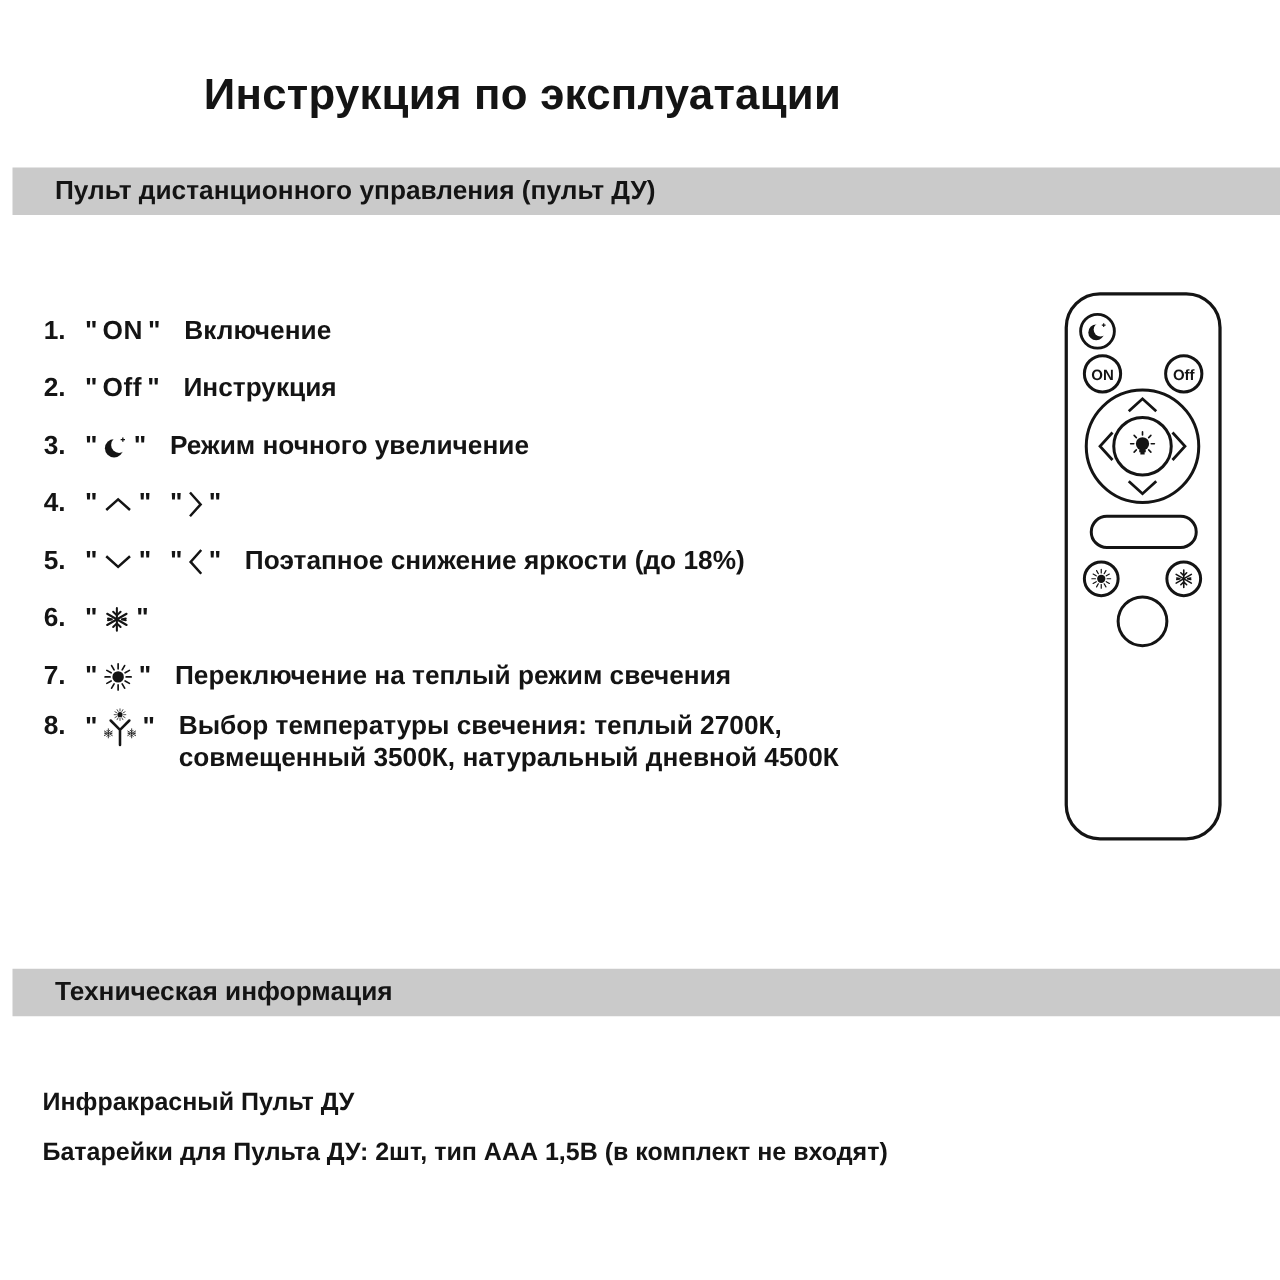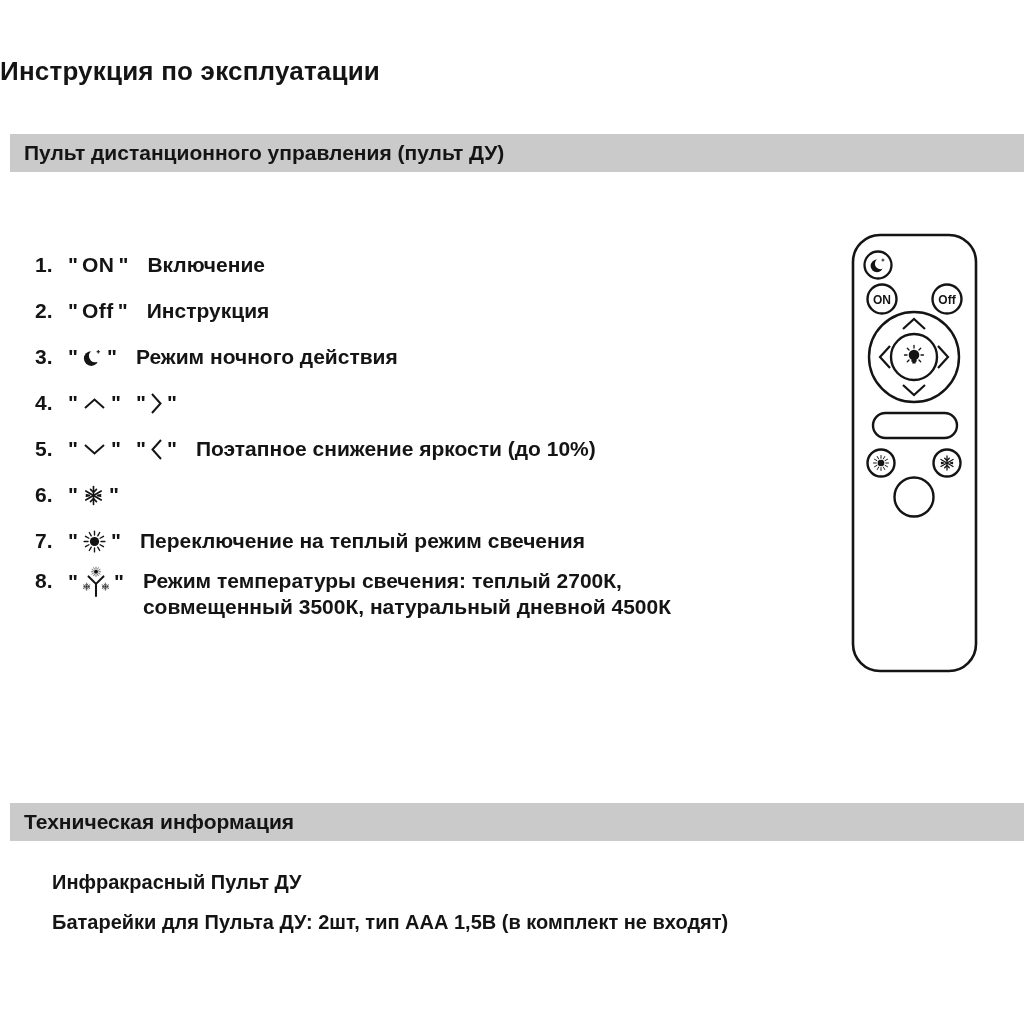--- a/index.html
+++ b/index.html
@@ -2,43 +2,43 @@
 <html><head>
 <meta charset="utf-8">
 <style>
   html,body{margin:0;padding:0;}
   body{
     width:1024px;height:1024px;position:relative;overflow:hidden;
     background:#ffffff;color:#141414;
     font-family:"Liberation Sans",sans-serif;font-weight:700;
   }
   .page-title{
-    position:absolute;top:56px;left:0;width:836px;
-    font-size:26px;letter-spacing:0.2px;
+    position:absolute;top:56px;left:0;width:836px;text-align:center;
+    font-size:35px;letter-spacing:0.2px;
   }
   .section-bar{
     position:absolute;left:10px;width:1014px;height:38px;background:#cacaca;
-    display:flex;align-items:center;box-sizing:border-box;padding-left:14px;
+    display:flex;align-items:center;box-sizing:border-box;padding-left:34px;
     font-size:21px;
   }
   #bar-remote{top:134px;}
-  #bar-tech{top:803px;}
+  #bar-tech{top:775px;}
   .instruction-list{position:absolute;left:35px;top:242px;}
   .li{display:flex;align-items:center;height:46px;font-size:21px;white-space:nowrap;}
   .li.multi{height:auto;align-items:flex-start;padding-top:4px;}
   .li.multi .num{line-height:26px;}
   .li.multi .lead{margin-top:-2px;}
   .num{width:29px;flex:0 0 auto;}
   .lead{display:inline-flex;align-items:center;flex:0 0 auto;}
   .qgroup{display:inline-flex;align-items:center;margin-right:7px;}
   .qm{padding:0 4px;}
   .tok{letter-spacing:0.5px;}
   .desc{margin-left:8px;white-space:pre-line;line-height:26px;}
   .gicon{vertical-align:middle;display:block;}
-  .tech-block{position:absolute;left:52px;top:870px;font-size:20px;}
+  .tech-block{position:absolute;left:34px;top:870px;font-size:20px;}
   .tech-line{margin:0 0 16px 0;line-height:24px;}
   .remote-wrap{position:absolute;left:848px;top:232px;width:132px;height:444px;}
   svg text{
     font-family:"Liberation Sans",sans-serif;font-weight:700;
     fill:#141414;
   }
   .defs-holder{position:absolute;width:0;height:0;overflow:hidden;}
 </style>
 </head>
 <body>
@@ -145,21 +145,21 @@
       <span class="num">3.</span>
       <span class="lead">
         <span class="qgroup">
           <span class="qm">"</span>
           <svg width="21" height="21" class="gicon">
             <use href="#sym-moon"></use>
           </svg>
           <span class="qm">"</span>
         </span>
       </span>
-      <span class="desc">Режим ночного действия</span>
+      <span class="desc">Режим ночного увеличение</span>
     </div>
     <div class="li">
       <span class="num">4.</span>
       <span class="lead">
         <span class="qgroup">
           <span class="qm">"</span>
           <svg width="25" height="13" class="gicon">
             <use href="#sym-chevron-up"></use>
           </svg>
           <span class="qm">"</span>
@@ -184,21 +184,21 @@
           <span class="qm">"</span>
         </span>
         <span class="qgroup">
           <span class="qm">"</span>
           <svg width="13" height="25" class="gicon">
             <use href="#sym-chevron-left"></use>
           </svg>
           <span class="qm">"</span>
         </span>
       </span>
-      <span class="desc">Поэтапное снижение яркости (до 10%)</span>
+      <span class="desc">Поэтапное снижение яркости (до 18%)</span>
     </div>
     <div class="li">
       <span class="num">6.</span>
       <span class="lead">
         <span class="qgroup">
           <span class="qm">"</span>
           <svg width="23" height="23" class="gicon">
             <use href="#sym-snowflake"></use>
           </svg>
           <span class="qm">"</span>
@@ -222,21 +222,21 @@
       <span class="num">8.</span>
       <span class="lead">
         <span class="qgroup">
           <span class="qm">"</span>
           <svg width="28" height="32" class="gicon">
             <use href="#sym-temp"></use>
           </svg>
           <span class="qm">"</span>
         </span>
       </span>
-      <span class="desc">Режим температуры свечения: теплый 2700К,
+      <span class="desc">Выбор температуры свечения: теплый 2700К,
 совмещенный 3500К, натуральный дневной 4500К</span>
     </div>
   </div>
 
 <div class="remote-wrap">
   <svg width="132" height="444" viewBox="0 0 132 444">
     <rect x="5" y="3" width="123" height="436" rx="27" fill="#ffffff" stroke="#141414" stroke-width="2.6"></rect>
     <g>
       <circle cx="30" cy="33" r="13.5" fill="#ffffff" stroke="#141414" stroke-width="2.3"></circle>
       <use href="#sym-moon" x="21" y="24" width="18" height="18"></use>

